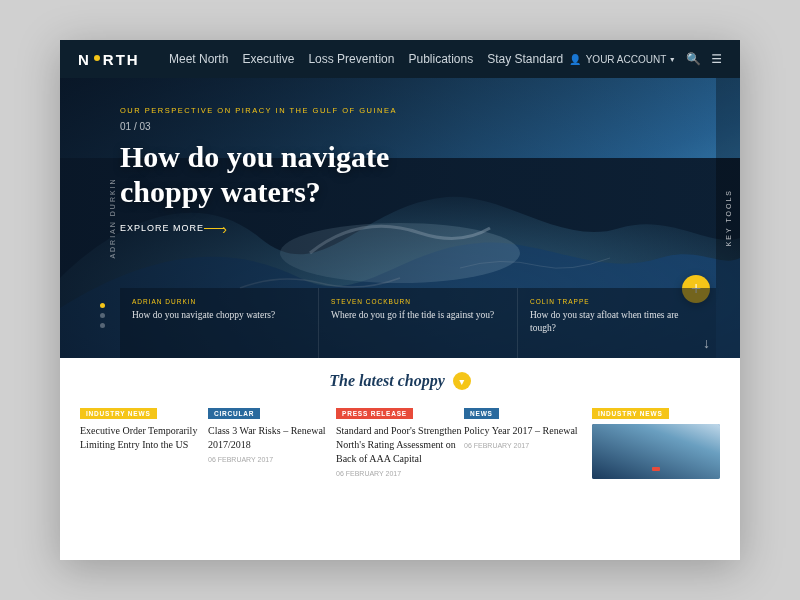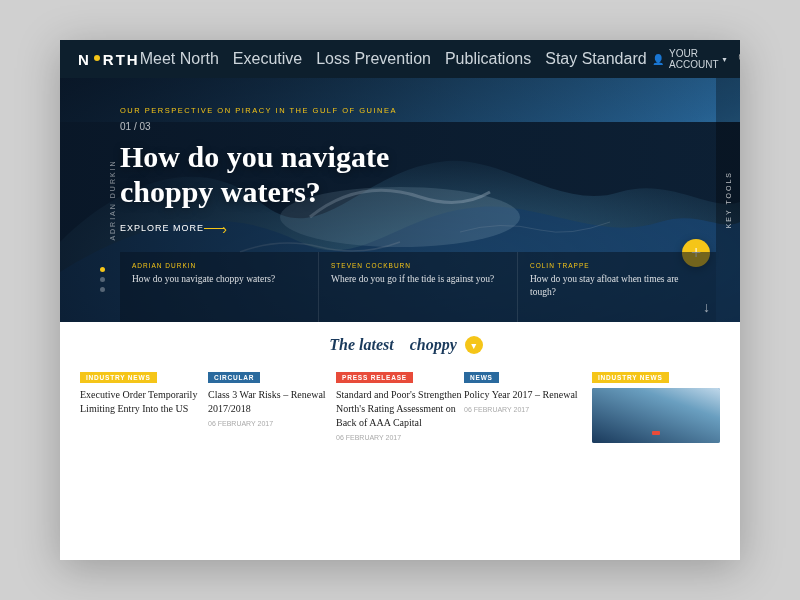--- a/index.html
+++ b/index.html
@@ -57,21 +57,21 @@
     }
     .nav-links {
       display: flex;
       align-items: center;
       gap: 14px;
       list-style: none;
     }
     .nav-links li {
       color: #cdd5db;
       font-family: Arial, sans-serif;
-      font-size: 16px;
+      font-size: 12px;
       cursor: pointer;
       white-space: nowrap;
     }
     .nav-account {
       display: flex;
       align-items: center;
       gap: 4px;
       color: #cdd5db;
       font-family: Arial, sans-serif;
       font-size: 10px;
@@ -86,21 +86,21 @@
     }
     .nav-icon {
       color: #cdd5db;
       font-size: 12px;
       cursor: pointer;
     }
 
     
     .hero {
       position: relative;
-      height: 244px;
+      height: 280px;
       overflow: hidden;
       background: #1a3a5c;
     }
     .hero-bg {
       position: absolute;
       inset: 0;
       background: linear-gradient(160deg, #0d2136 0%, #1e4a6e 30%, #2a6a9e 55%, #3d8ac0 70%, #5aaad4 85%, #7ec8e3 100%);
     }
     .hero-overlay {
       position: absolute;
@@ -299,21 +299,20 @@
     .latest-title {
       color: #333;
       font-size: 16px;
       font-style: italic;
       font-family: Georgia, serif;
     }
     .latest-title span {
       color: #1a3a5c;
       font-style: italic;
       font-weight: 700;
-      margin-left: 12px;
     }
     .latest-dropdown {
       background: #f5c518;
       border-radius: 50%;
       width: 18px;
       height: 18px;
       display: flex;
       align-items: center;
       justify-content: center;
       cursor: pointer;

